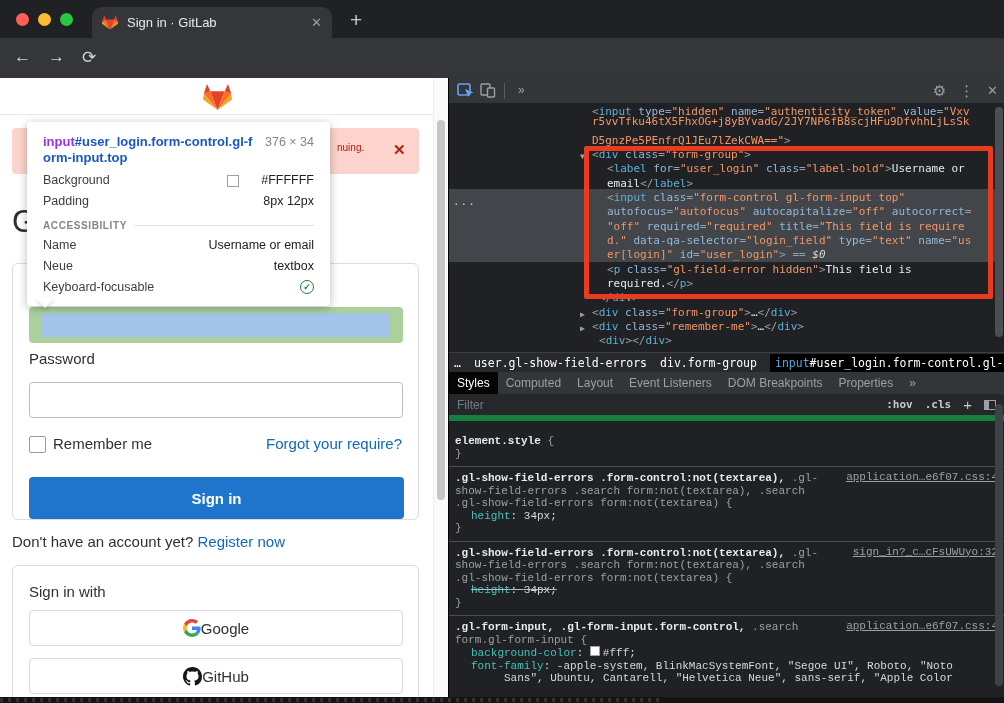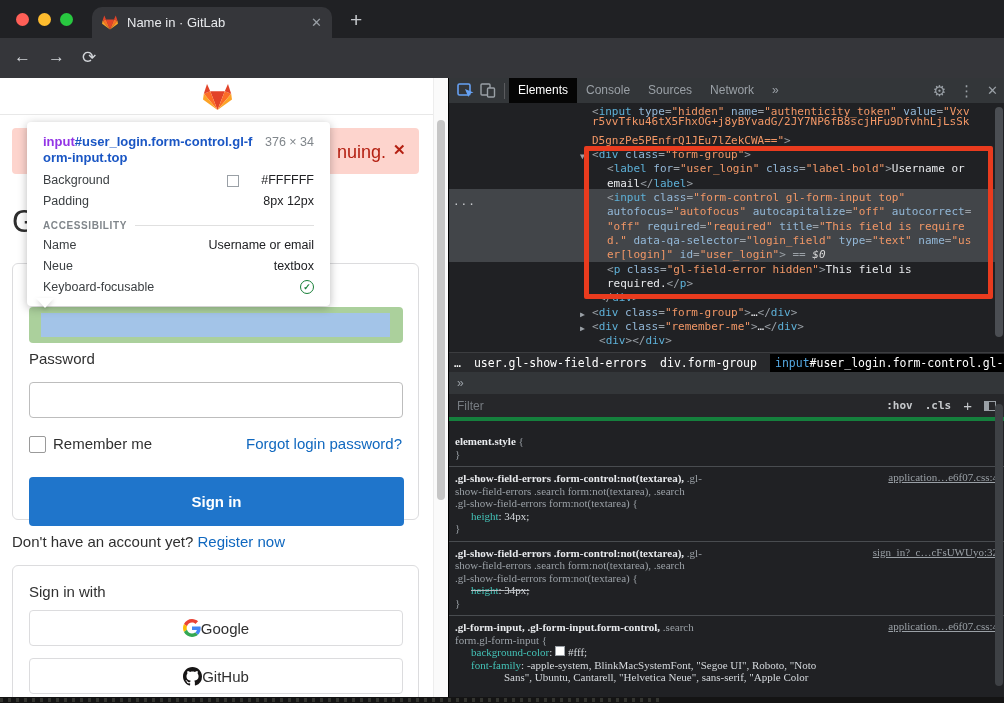--- a/index.html
+++ b/index.html
@@ -27,33 +27,33 @@
   .avatar .bod{position:absolute;left:4px;top:14px;width:16px;height:12px;border-radius:50%;background:#44474c}
   .kebab{position:absolute;left:980px;top:48px;color:#d2d5d9;font-size:16px}
 
   
   .page{position:absolute;top:78px;left:0;width:448px;height:619px;background:#fff;overflow:hidden}
   .hdr-divider{position:absolute;top:36px;left:0;width:434px;height:1px;background:#e8e8e8}
   .logo{position:absolute;left:203px;top:5px}
   .scrolltrack{position:absolute;top:0;right:0;width:14px;height:100%;background:#fafafa;border-left:1px solid #ededed}
   .scrollthumb{position:absolute;top:42px;left:3px;width:8px;height:380px;background:#c6c6c6;border-radius:4px}
   .alert{position:absolute;left:12px;top:50px;width:407px;height:46px;background:#fdd4cd;border-radius:4px}
-  .alert-frag{position:absolute;left:325px;top:14px;color:#b42012;font-size:18px}
+  .alert-frag{position:absolute;left:325px;top:14px;color:#b42012;font-size:10px}
   .alert-x{position:absolute;left:381px;top:13px;color:#b42012;font-size:15px;font-weight:bold}
   .headfrag{position:absolute;left:12px;top:126px;font-size:31px;color:#2f2f2f}
   .card{position:absolute;background:#fff;border:1px solid #dcdcde;border-radius:6px;box-sizing:border-box}
   #card1{left:12px;top:185px;width:407px;height:257px}
   #card2{left:12px;top:487px;width:407px;height:210px}
   .hl-outer{position:absolute;left:16px;top:43px;width:374px;height:36px;background:#abd09c;border-radius:4px}
   .hl-inner{position:absolute;left:12px;top:6px;width:349px;height:24px;background:#a3c4e8}
   .flabel{position:absolute;font-size:15px;font-weight:normal;color:#303030}
   .textinput{position:absolute;left:16px;top:118px;width:374px;height:36px;border:1px solid #bdbdbd;border-radius:4px;box-sizing:border-box;background:#fff}
   .checkbox{position:absolute;left:16px;top:172px;width:15px;height:15px;border:1px solid #9a9a9a;border-radius:2px;background:#fff}
   .blue-link{position:absolute;color:#1068bf;font-size:15px;text-decoration:none}
-  .signin-btn{position:absolute;left:16px;top:213px;width:375px;height:49px;background:#1f75cb;border-radius:4px;
+  .signin-btn{position:absolute;left:16px;top:213px;width:375px;height:42px;background:#1f75cb;border-radius:4px;
               color:#fff;font-size:15px;font-weight:bold;display:flex;align-items:center;justify-content:center}
   .register{position:absolute;left:12px;top:455px;font-size:15px;color:#303030}
   .oauth-btn{position:absolute;left:16px;width:374px;height:36px;border:1px solid #dcdcde;border-radius:4px;box-sizing:border-box;
              display:flex;align-items:center;justify-content:center;font-size:15px;color:#303030;background:#fff}
 
   
   .tooltip{position:absolute;left:27px;top:44px;width:303px;background:#fff;border-radius:4px;z-index:20;
            box-shadow:0 2px 10px rgba(0,0,0,.28);padding:12px 16px 12px;box-sizing:border-box;font-size:12.5px}
   .tt-arrow{position:absolute;left:36px;top:220px;width:0;height:0;z-index:21;
             border-left:9px solid transparent;border-right:9px solid transparent;border-top:10px solid #fff;
@@ -88,30 +88,30 @@
   .redbox{position:absolute;left:135px;top:43px;width:409px;height:153px;border:5px solid #e93b1e;border-radius:2px;box-sizing:border-box;z-index:10}
   .domscroll{position:absolute;right:1px;top:4px;width:8px;height:230px;background:#4b4e53;border-radius:4px}
   .crumbbar{position:absolute;top:274px;left:0;right:0;height:20px;background:#28292c;border-top:1px solid #3c3d40;
             display:flex;align-items:center;padding-left:5px;font-size:11.5px;overflow:hidden;white-space:nowrap}
   .crumb{margin-right:13px;color:#cdd1d5}
   .crumb.selected{background:#000;padding:2px 5px;margin-right:8px}
   .crumb .cb{color:#53a7e0}.crumb .cw{color:#fff}
   .stabs{position:absolute;top:294px;left:0;right:0;height:22px;background:#333639;display:flex;align-items:center}
   .stab{font-size:12px;color:#9aa0a6;padding:0 8px;line-height:22px}
   .stab.active{background:#050505;color:#fff}
-  .filterrow{position:absolute;top:316px;left:0;right:0;height:27px;background:#26272a;border-bottom:4px solid #15803d;
+  .filterrow{position:absolute;top:316px;left:0;right:0;height:27px;background:#26272a;border-bottom:6px solid #15803d;
              display:flex;align-items:center;padding:0 8px;box-sizing:border-box}
   .filter-ph{color:#777c82;font-size:12px}
   .f-right{margin-left:auto;display:flex;align-items:center;gap:12px;color:#c6c9cc}
   .f-tok{font-family:"DejaVu Sans Mono",monospace;font-size:11px;font-weight:bold}
   .plus{font-size:15px}
   .dock-ico{width:12px;height:10px;border:1.5px solid #9aa0a6;box-sizing:border-box;position:relative}
   .dock-ico::after{content:"";position:absolute;left:0;top:0;bottom:0;width:4px;background:#9aa0a6}
   .stylescontent{position:absolute;top:343px;left:0;right:0;bottom:0;overflow:hidden;
-                 font-family:Liberation Serif, serif;font-size:11px;line-height:12.5px;color:#d5d9dd;padding-top:12px}
+                 font-family:Liberation Mono, monospace;font-size:11px;line-height:12.5px;color:#d5d9dd;padding-top:12px}
   .rule{position:relative;padding:5px 6px 6px;border-top:1px solid #494c50}
   .rule:first-child{border-top:none;padding-top:2px}
   .sm{color:#e8eaed;font-weight:bold}.sd{color:#9aa0a6}
   .pn{color:#43c2b7}.pv{color:#d5d9dd}
   .prop{padding-left:16px}
   .prop .cont{padding-left:33px}
   .struck{text-decoration:line-through;text-decoration-color:#b9bdc1}
   .src-link{position:absolute;right:6px;top:4px;color:#9aa0a6;text-decoration:underline}
   .stylesscroll{position:absolute;right:1px;top:326px;width:8px;height:282px;background:#3e4145;border-radius:4px}
 
@@ -128,21 +128,21 @@
   <div class="tab">
     <svg width="16" height="15" viewBox="0 0 36 34">
       <polygon fill="#e24329" points="18,33 9,10 27,10"></polygon>
       <polygon fill="#fc6d26" points="9,10 18,33 1,13"></polygon>
       <polygon fill="#fc6d26" points="27,10 18,33 35,13"></polygon>
       <polygon fill="#fca326" points="1,13 18,33 0,20"></polygon>
       <polygon fill="#fca326" points="35,13 18,33 36,20"></polygon>
       <polygon fill="#e24329" points="5,1 9,10 1,13"></polygon>
       <polygon fill="#e24329" points="31,1 27,10 35,13"></polygon>
     </svg>
-    <span class="tab-title">Name in · GitLab</span>
+    <span class="tab-title">Sign in · GitLab</span>
     <span class="tab-close">✕</span>
   </div>
   <span class="newtab">+</span>
 </div>
 
 <div class="toolbar">
   <span class="nav-ico" style="left:14px">←</span>
   <span class="nav-ico" style="left:48px">→</span>
   <span class="nav-ico" style="left:82px">⟳</span>
   <div class="omnibox">
@@ -182,21 +182,21 @@
   <div class="headfrag">G</div>
 
   <div class="card" id="card1">
     <div class="hl-outer">
       <div class="hl-inner"></div>
     </div>
     <div class="flabel" style="left:16px;top:86px">Password</div>
     <div class="textinput"></div>
     <div class="checkbox"></div>
     <div class="flabel" style="left:40px;top:171px">Remember me</div>
-    <a class="blue-link" style="right:16px;top:171px">Forgot login password?</a>
+    <a class="blue-link" style="right:16px;top:171px">Forgot your require?</a>
     <div class="signin-btn">Sign in</div>
   </div>
 
   <div class="register">
     <span>Don't have an account yet?</span>
     <a class="blue-link" style="position:static">Register now</a>
   </div>
 
   <div class="card" id="card2">
     <div class="flabel" style="left:16px;top:17px">Sign in with</div>
@@ -263,26 +263,20 @@
   <div class="dt-toolbar" style="font-family:'Liberation Sans',sans-serif">
     <svg style="margin:0 5px 0 8px" width="18" height="16" viewBox="0 0 18 16">
       <rect x="1" y="1" width="12" height="11" rx="1.5" fill="none" stroke="#66a1f3" stroke-width="1.6"></rect>
       <path d="M8 6l8.5 3.4-3.6 1-1.6 3.6z" fill="#66a1f3"></path>
     </svg>
     <svg style="margin-right:4px" width="16" height="15" viewBox="0 0 16 15">
       <rect x="1" y="1" width="9" height="11" rx="1" stroke="#9aa0a6" fill="none" stroke-width="1.4"></rect>
       <rect x="7.5" y="5" width="7" height="9" rx="1" stroke="#9aa0a6" fill="#333639" stroke-width="1.4"></rect>
     </svg>
     <div class="vsep"></div>
-    <div id="dt-tabs" style="display:flex">
-        <span class="dt-tab active">Elements</span>
-        <span class="dt-tab">Console</span>
-        <span class="dt-tab">Sources</span>
-        <span class="dt-tab">Network</span>
-      </div>
     <span class="dt-tab">»</span>
     <div class="dt-right">
       <span>⚙</span>
       <span>⋮</span>
       <span style="font-size:13px">✕</span>
     </div>
   </div>
 
   <div class="domarea">
     <div class="selband"></div>
@@ -311,20 +305,28 @@
   </div>
 
   <div class="crumbbar" id="crumbbar">
       <span class="crumb"><span class="cw">…</span></span>
       <span class="crumb"><span class="cw">user.gl-show-field-errors</span></span>
       <span class="crumb"><span class="cw">div.form-group</span></span>
       <span class="crumb selected"><span class="cb">input</span><span class="cw">#user_login.form-control.gl-form-input.top</span></span>
     </div>
 
   <div class="stabs" style="font-family:'Liberation Sans',sans-serif">
+    <div id="stabs-list" style="display:flex">
+        <span class="stab active">Styles</span>
+        <span class="stab">Computed</span>
+        <span class="stab">Layout</span>
+        <span class="stab">Event Listeners</span>
+        <span class="stab">DOM Breakpoints</span>
+        <span class="stab">Properties</span>
+      </div>
     <span class="stab">»</span>
   </div>
 
   <div class="filterrow" style="font-family:'Liberation Sans',sans-serif">
     <span class="filter-ph">Filter</span>
     <div class="f-right">
       <span class="f-tok">:hov</span>
       <span class="f-tok">.cls</span>
       <span class="plus">+</span>
       <span class="dock-ico"></span>

